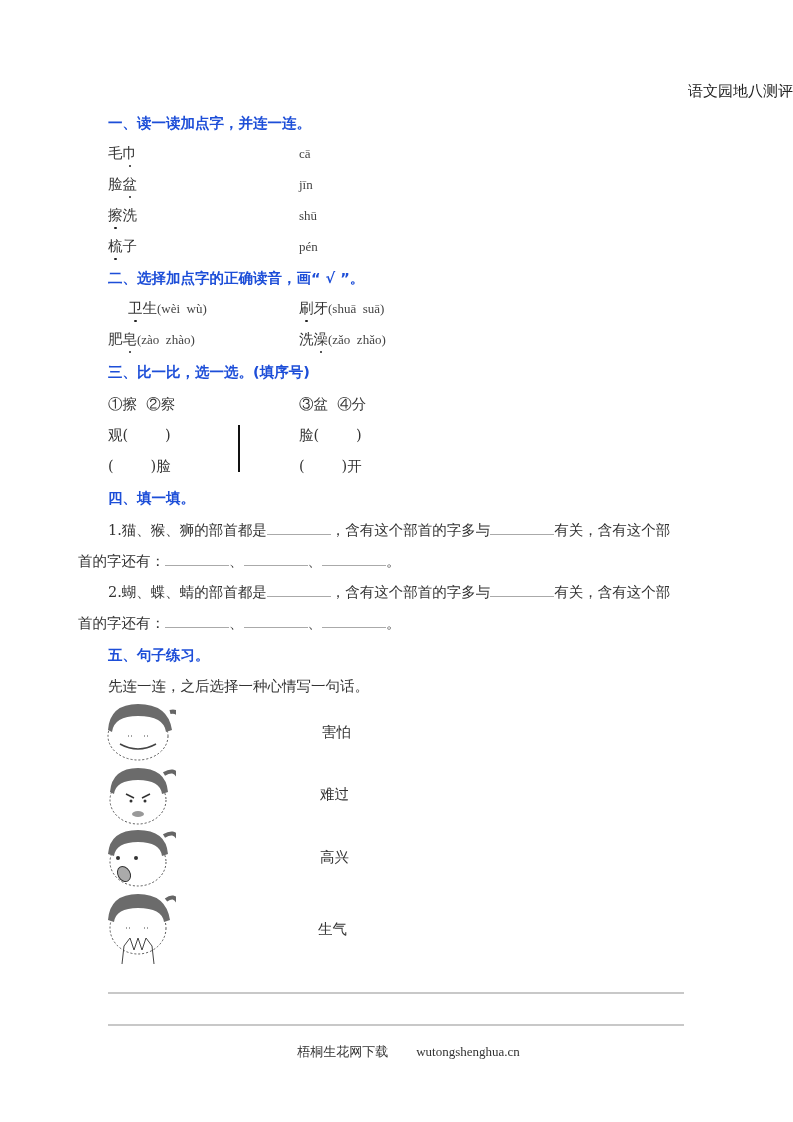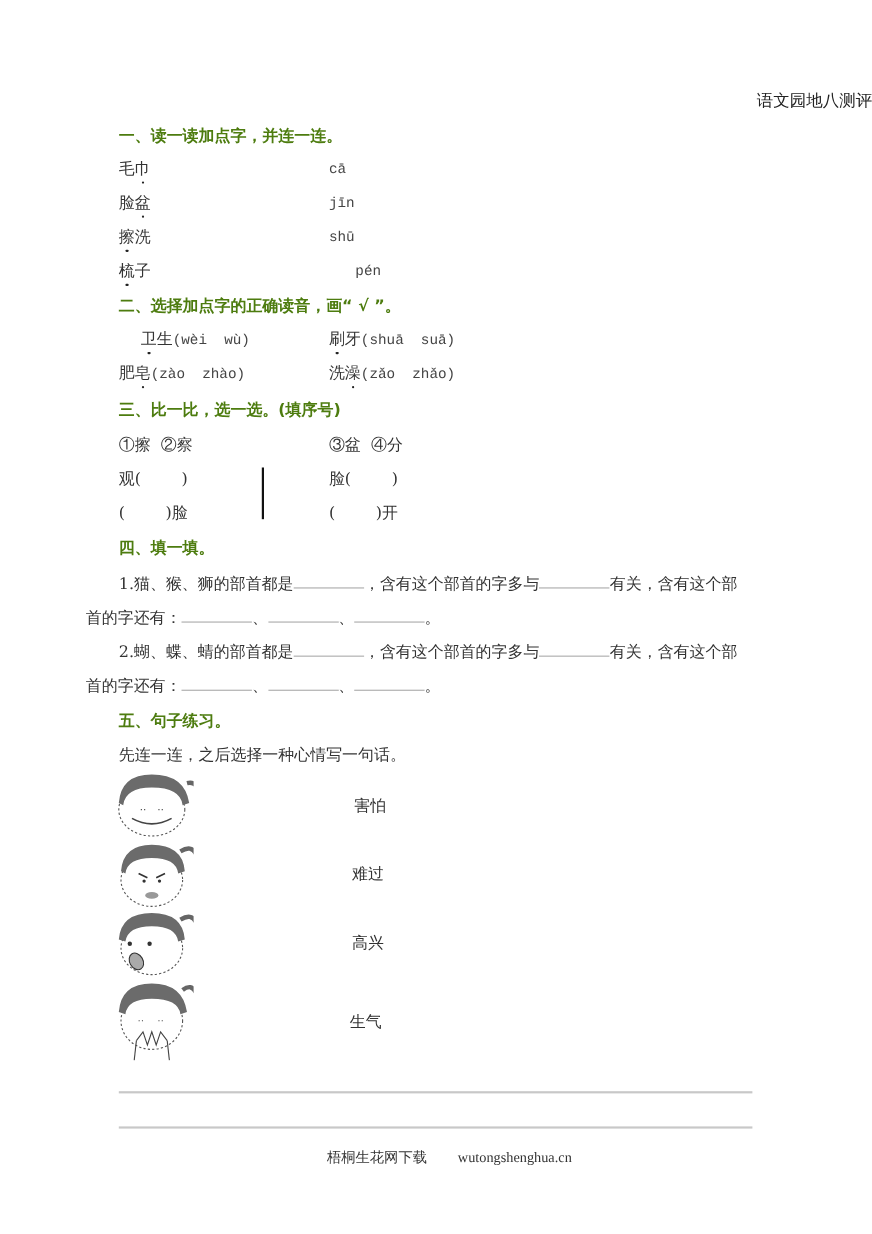--- a/index.html
+++ b/index.html
@@ -3,23 +3,23 @@
   <meta charset="utf-8">
   <style>
     html, body { margin: 0; padding: 0; background: #ffffff; }
     body {
       width: 793px; height: 1122px; position: relative; overflow: hidden;
       font-family: "DejaVu Serif", "Liberation Serif", serif;
       color: #222;
     }
     .abs { position: absolute; white-space: nowrap; }
     .title { left: 0; width: 793px; top: 82px; text-align: right; font-size: 15px; font-family: "DejaVu Sans", "Liberation Sans", sans-serif; }
-    .heading { font-size: 14.5px; font-weight: bold; font-family: "DejaVu Sans", "Liberation Sans", sans-serif; color: #4d7c0f; }
+    .heading { font-size: 14.5px; font-weight: bold; font-family: "DejaVu Sans", "Liberation Sans", sans-serif; color: #1d4ed8; }
     .body { font-size: 14.5px; color: #333; }
-    .pinyin { font-family: Liberation Mono, monospace; font-size: 13px; color: #444; text-align: center; }
+    .pinyin { font-family: Liberation Serif, serif; font-size: 13px; color: #444; text-align: center; }
     .dotted { position: relative; display: inline-block; }
     .dotted::after {
       content: ""; position: absolute; left: 50%; bottom: -4px; width: 2.5px; height: 2.5px;
       margin-left: -1.25px; border-radius: 50%; background: #222;
     }
     .blank { display: inline-block; width: 64px; border-bottom: 1px solid #aaa; height: 14px; vertical-align: baseline; }
     .vline { position: absolute; left: 238px; top: 425px; width: 1.5px; height: 47px; background: #111; }
     .hline { position: absolute; left: 108px; width: 576px; height: 2px; background: #c8c8c8; }
     .face { position: absolute; left: 104px; width: 70px; }
     .face svg { display: block; }
@@ -34,21 +34,21 @@
 <div class="abs heading" style="left:108px; top:114px;">一、读一读加点字，并连一连。</div>
 
 <div class="abs body" style="left:108px; top:144px;"><span>毛</span><span class="dotted">巾</span></div>
 <div class="abs body" style="left:108px; top:175px;"><span>脸</span><span class="dotted">盆</span></div>
 <div class="abs body" style="left:108px; top:206px;"><span class="dotted">擦</span><span>洗</span></div>
 <div class="abs body" style="left:108px; top:237px;"><span class="dotted">梳</span><span>子</span></div>
 
 <div class="abs pinyin" style="left:299px; top:146px;">cā</div>
 <div class="abs pinyin" style="left:299px; top:177px;">jīn</div>
 <div class="abs pinyin" style="left:299px; top:208px;">shū</div>
-<div class="abs pinyin" style="left:299px; top:239px;margin-left:24px;">pén</div>
+<div class="abs pinyin" style="left:299px; top:239px;">pén</div>
 
 <div class="abs heading" style="left:108px; top:269px;">二、选择加点字的正确读音，画“ √ ”。</div>
 
 <div class="abs body" style="left:108px; top:299px;margin-left:20px;"><span class="dotted">卫</span><span>生</span><span class="pinyin" style="white-space:pre">(wèi  wù)</span></div>
 <div class="abs body" style="left:299px; top:299px;"><span class="dotted">刷</span><span>牙</span><span class="pinyin" style="white-space:pre">(shuā  suā)</span></div>
 <div class="abs body" style="left:108px; top:330px;"><span>肥</span><span class="dotted">皂</span><span class="pinyin" style="white-space:pre">(zào  zhào)</span></div>
 <div class="abs body" style="left:299px; top:330px;"><span>洗</span><span class="dotted">澡</span><span class="pinyin" style="white-space:pre">(zǎo  zhǎo)</span></div>
 
 <div class="abs heading" style="left:108px; top:363px;">三、比一比，选一选。(填序号)</div>
 

